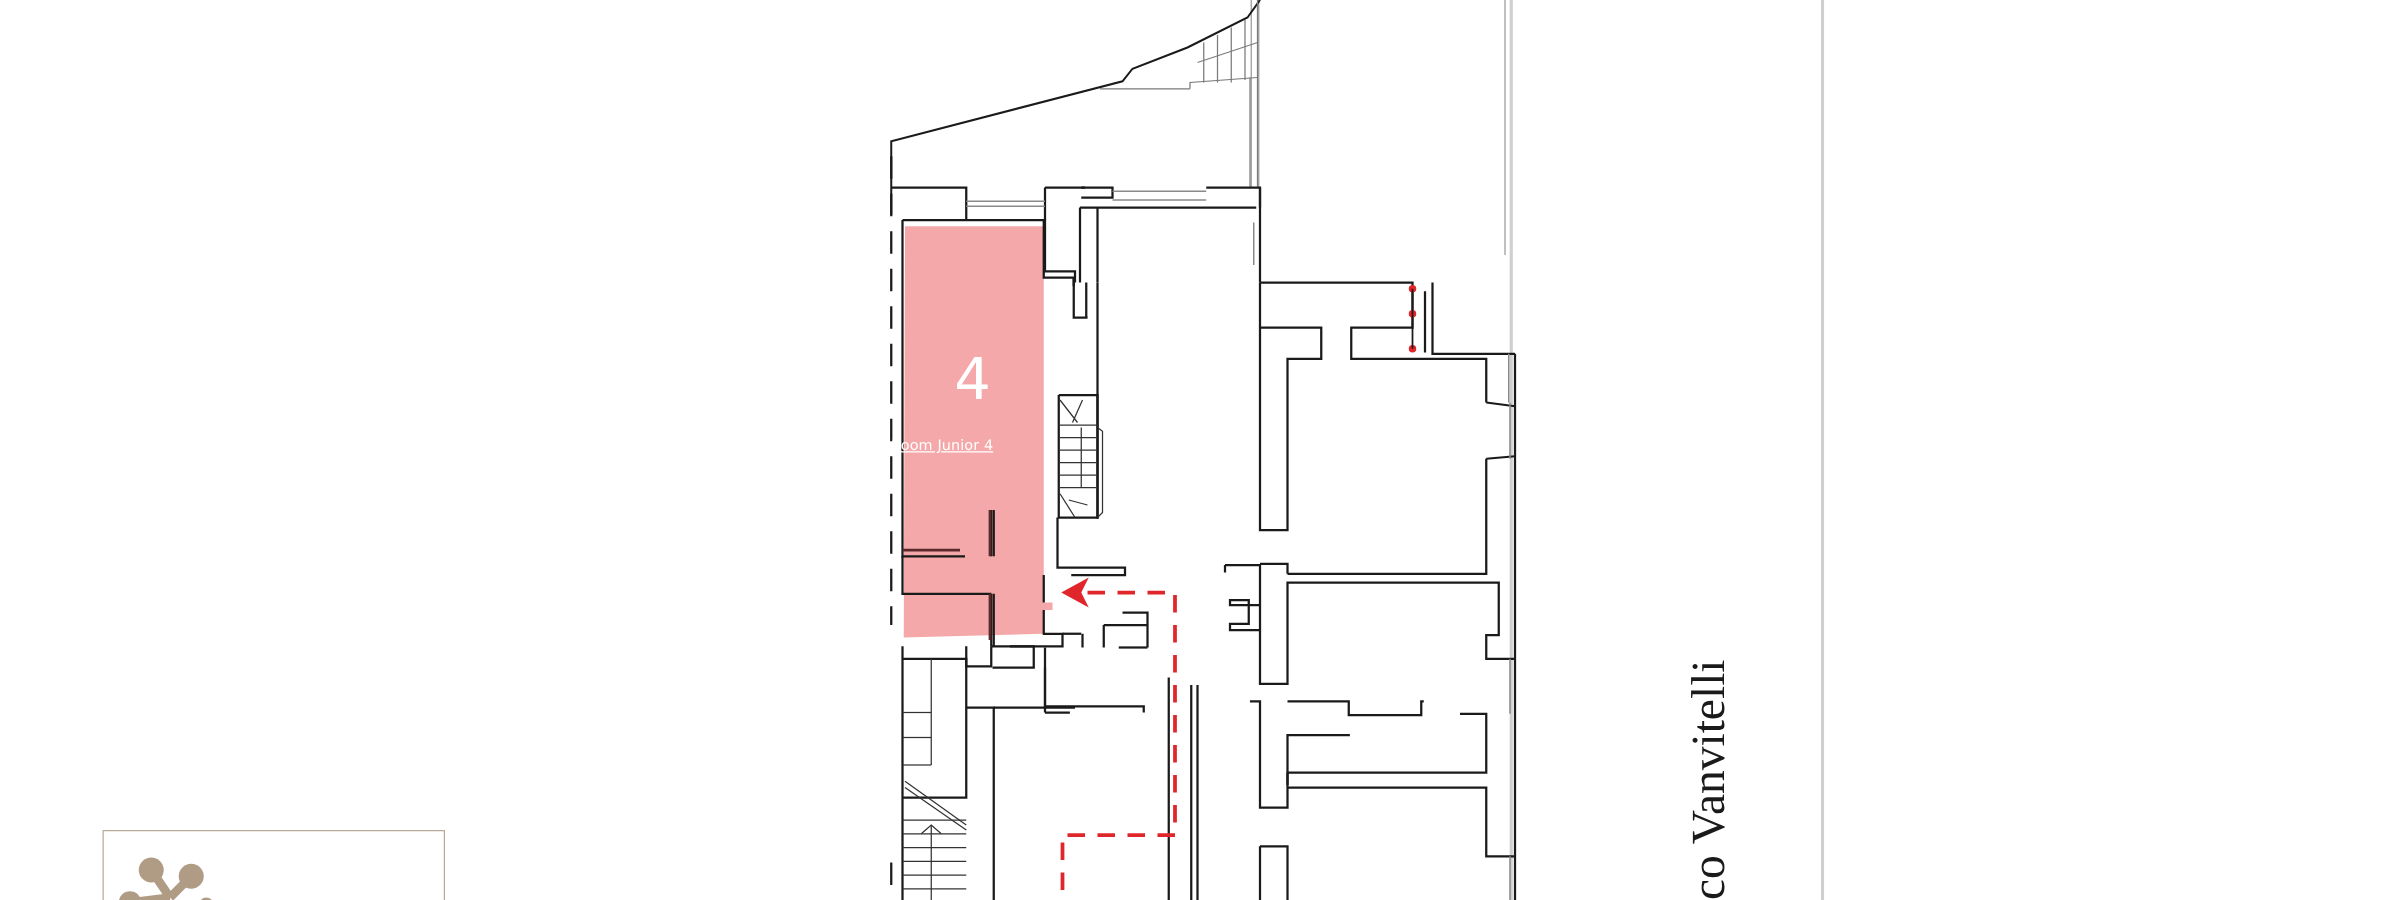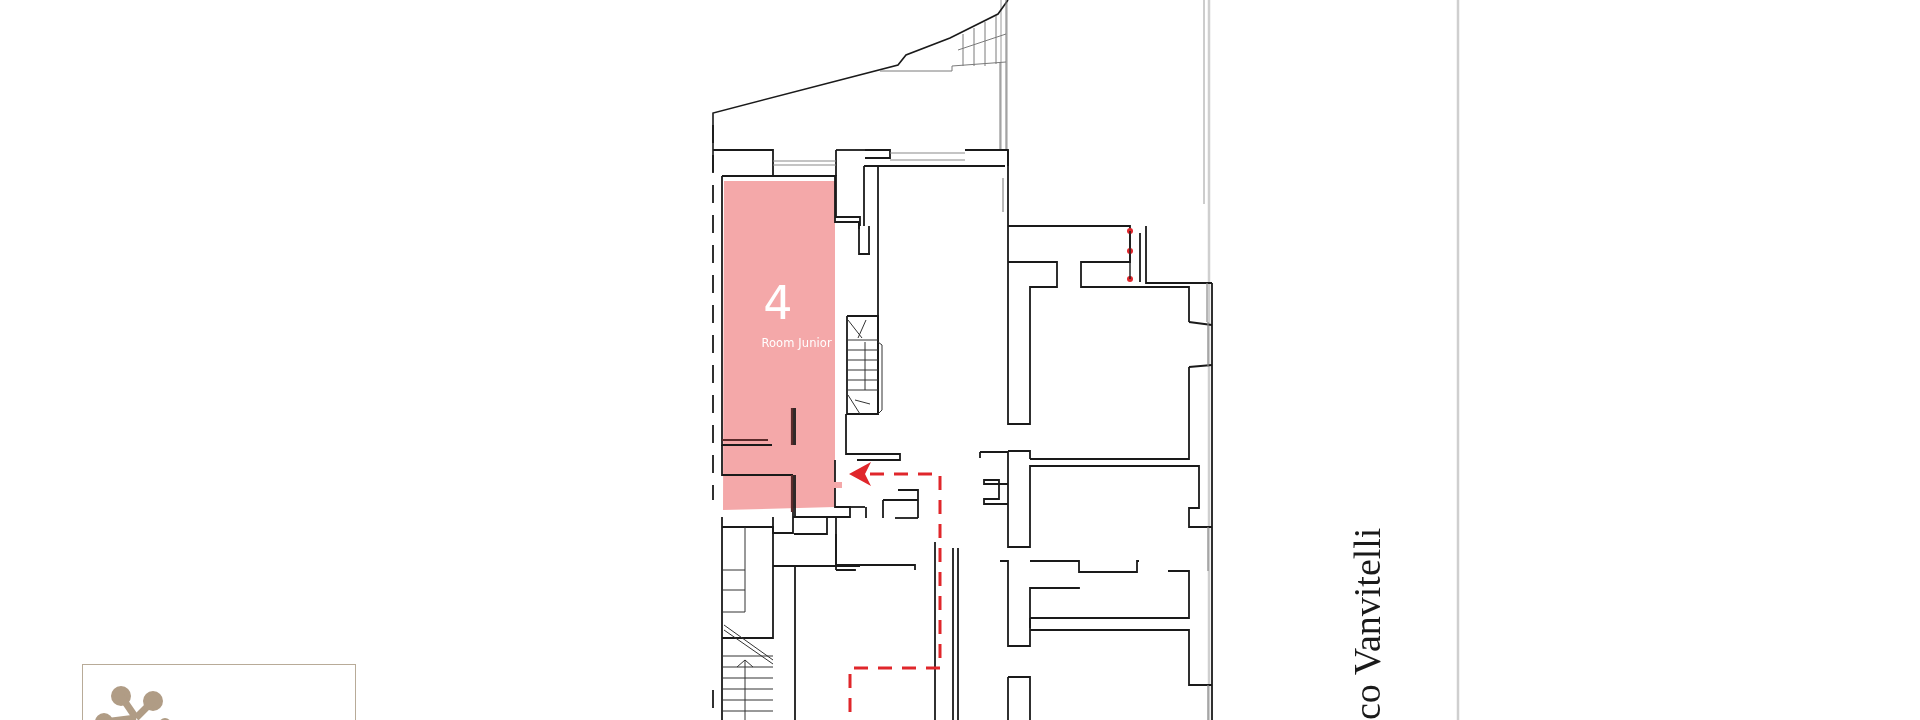--- a/index.html
+++ b/index.html
@@ -31,28 +31,29 @@
       text-align: center;
       color: #ffffff;
       font-family: "DejaVu Sans", sans-serif;
       font-size: 46px;
       line-height: 50px;
       font-weight: 400;
     }
     .room-label {
       position: absolute;
       left: 713px;
-      top: 336px;
+      top: 349px;
       width: 130px;
-      text-align: right;
+      text-align: left;
       color: #ffffff;
       font-family: "DejaVu Sans", sans-serif;
       font-size: 11.5px;
       line-height: 14px;
       letter-spacing: 0.1px;
+      text-decoration: underline;
     }
     .street-label {
       position: absolute;
       left: 1347px;
       top: 720px;
       transform-origin: 0 0;
       transform: rotate(-90deg);
       white-space: nowrap;
       font-family: "Liberation Serif", serif;
       font-size: 38px;

